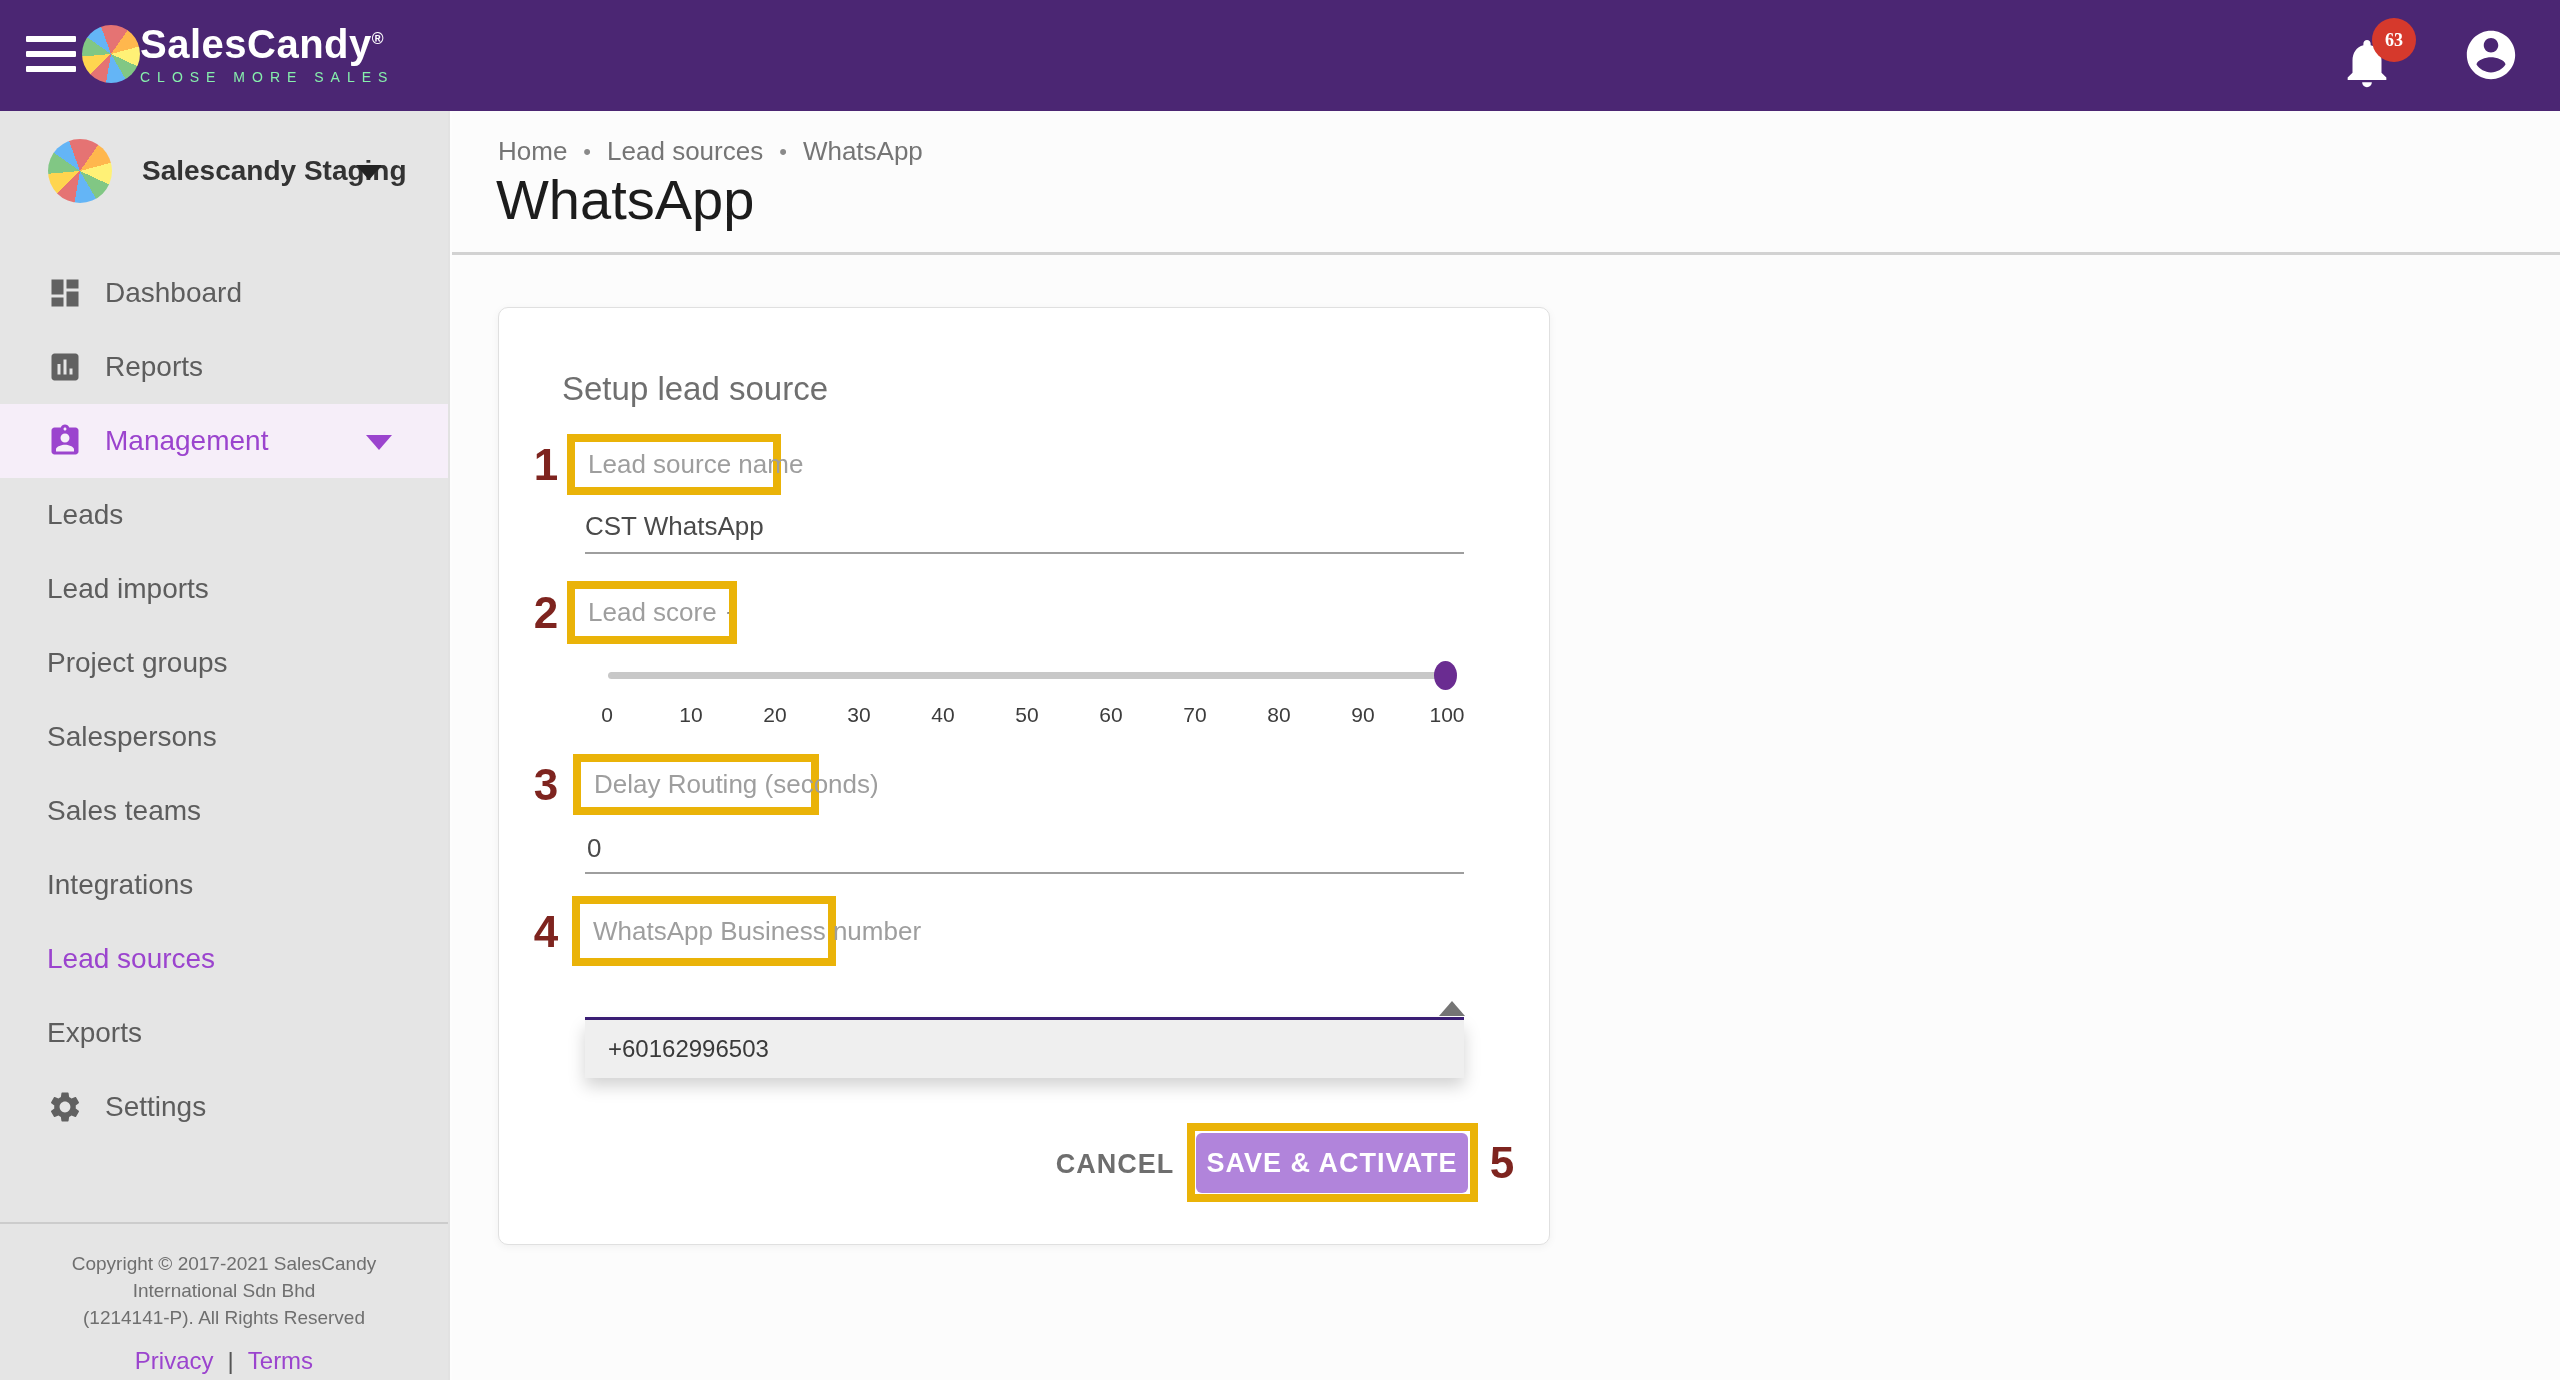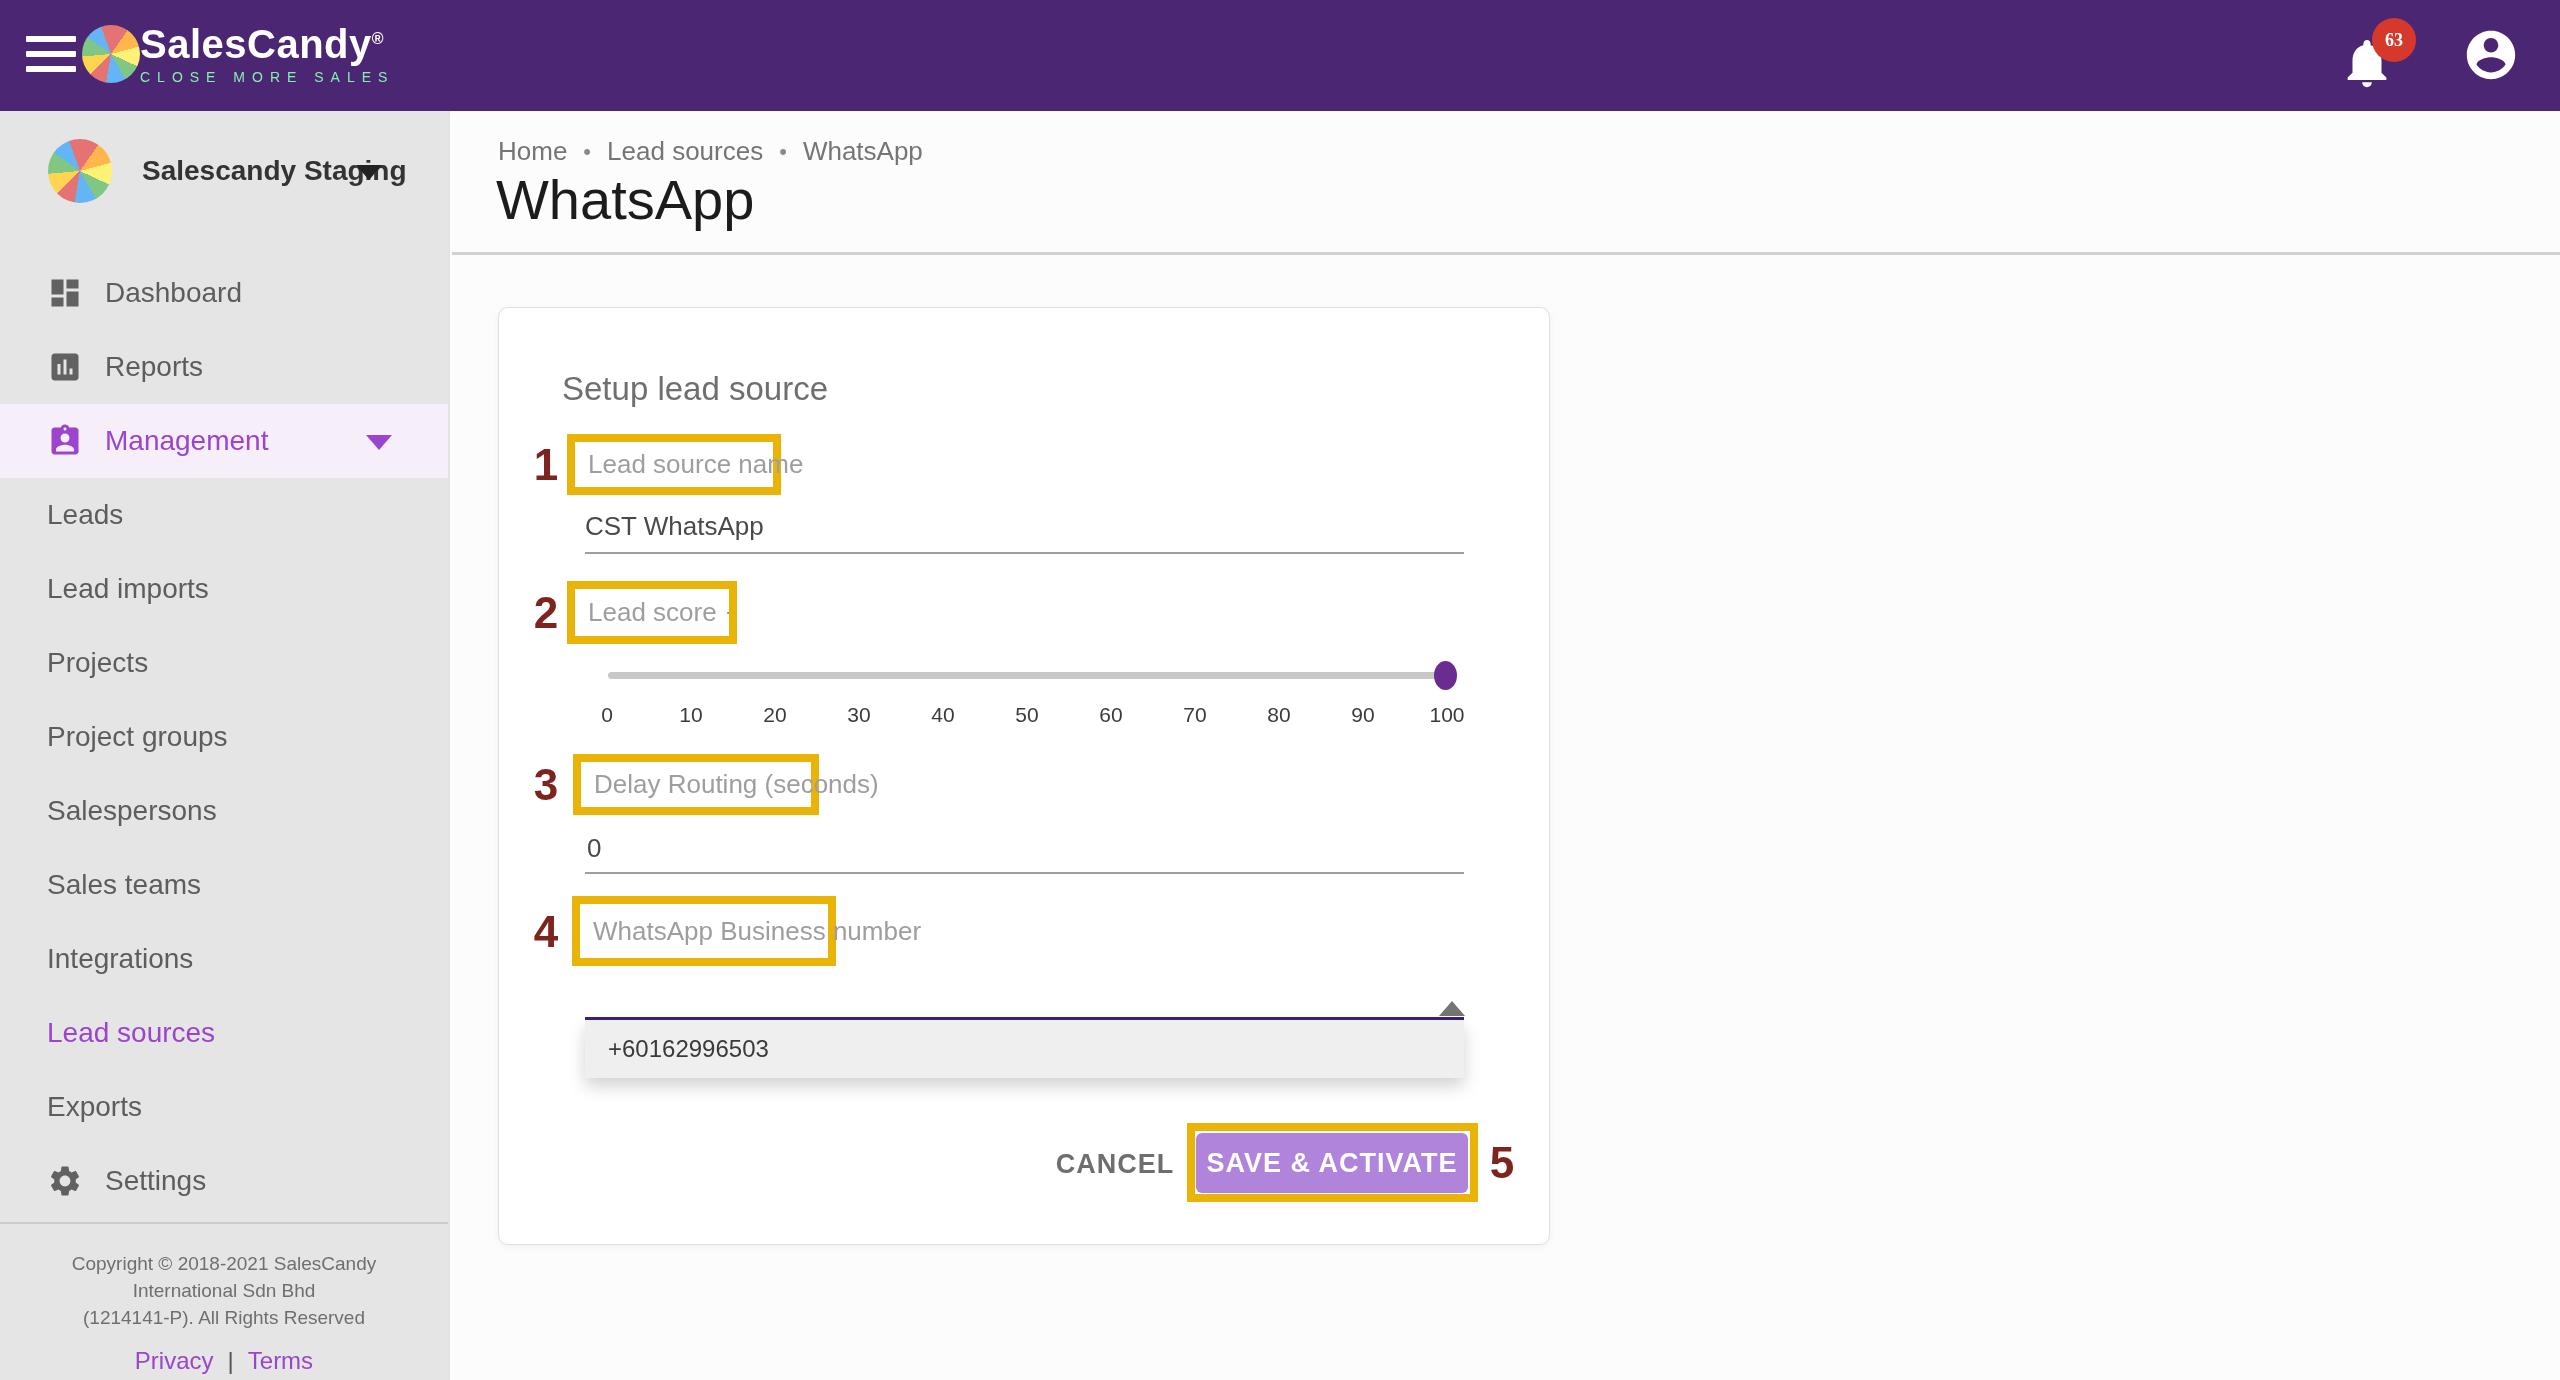--- a/index.html
+++ b/index.html
@@ -138,23 +138,20 @@
         <span>Management</span>
         <div class="caret-down-purple"></div>
       </div>
       <div class="nav-item sub">
           <span>Leads</span>
         </div>
       <div class="nav-item sub">
           <span>Lead imports</span>
         </div>
       <div class="nav-item sub">
-          <span>Projects</span>
-        </div>
-      <div class="nav-item sub">
           <span>Project groups</span>
         </div>
       <div class="nav-item sub">
           <span>Salespersons</span>
         </div>
       <div class="nav-item sub">
           <span>Sales teams</span>
         </div>
       <div class="nav-item sub">
           <span>Integrations</span>
@@ -168,21 +165,21 @@
       <div class="nav-item">
         <svg class="nicon" viewBox="0 0 24 24">
             <path fill="#616161" d="M19.14 12.94c.04-.3.06-.61.06-.94 0-.32-.02-.64-.07-.94l2.03-1.58c.18-.14.23-.41.12-.61l-1.92-3.32c-.12-.22-.37-.29-.59-.22l-2.39.96c-.5-.38-1.03-.7-1.62-.94l-.36-2.54c-.04-.24-.24-.41-.48-.41h-3.84c-.24 0-.43.17-.47.41l-.36 2.54c-.59.24-1.13.57-1.62.94l-2.39-.96c-.22-.08-.47 0-.59.22L2.74 8.87c-.12.21-.08.47.12.61l2.03 1.58c-.05.3-.09.63-.09.94s.02.64.07.94l-2.03 1.58c-.18.14-.23.41-.12.61l1.92 3.32c.12.22.37.29.59.22l2.39-.96c.5.38 1.03.7 1.62.94l.36 2.54c.05.24.24.41.48.41h3.84c.24 0 .44-.17.47-.41l.36-2.54c.59-.24 1.13-.56 1.62-.94l2.39.96c.22.08.47 0 .59-.22l1.92-3.32c.12-.22.07-.47-.12-.61l-2.01-1.58zM12 15.6c-1.98 0-3.6-1.62-3.6-3.6s1.62-3.6 3.6-3.6 3.6 1.62 3.6 3.6-1.62 3.6-3.6 3.6z"></path>
           </svg>
         <span>Settings</span>
       </div>
     </div>
 
     <div class="side-footer">
       <div class="copyright">
-        <span>Copyright © 2018-2021 SalesCandy International Sdn Bhd</span><br>
+        <span>Copyright © 2017-2021 SalesCandy International Sdn Bhd</span><br>
         <span>(1214141-P). All Rights Reserved</span>
       </div>
       <div class="legal">
         <a>Privacy</a><span class="sep">|</span><a>Terms</a>
       </div>
     </div>
   </div>
 
   <div class="main">
     <div class="breadcrumb">

